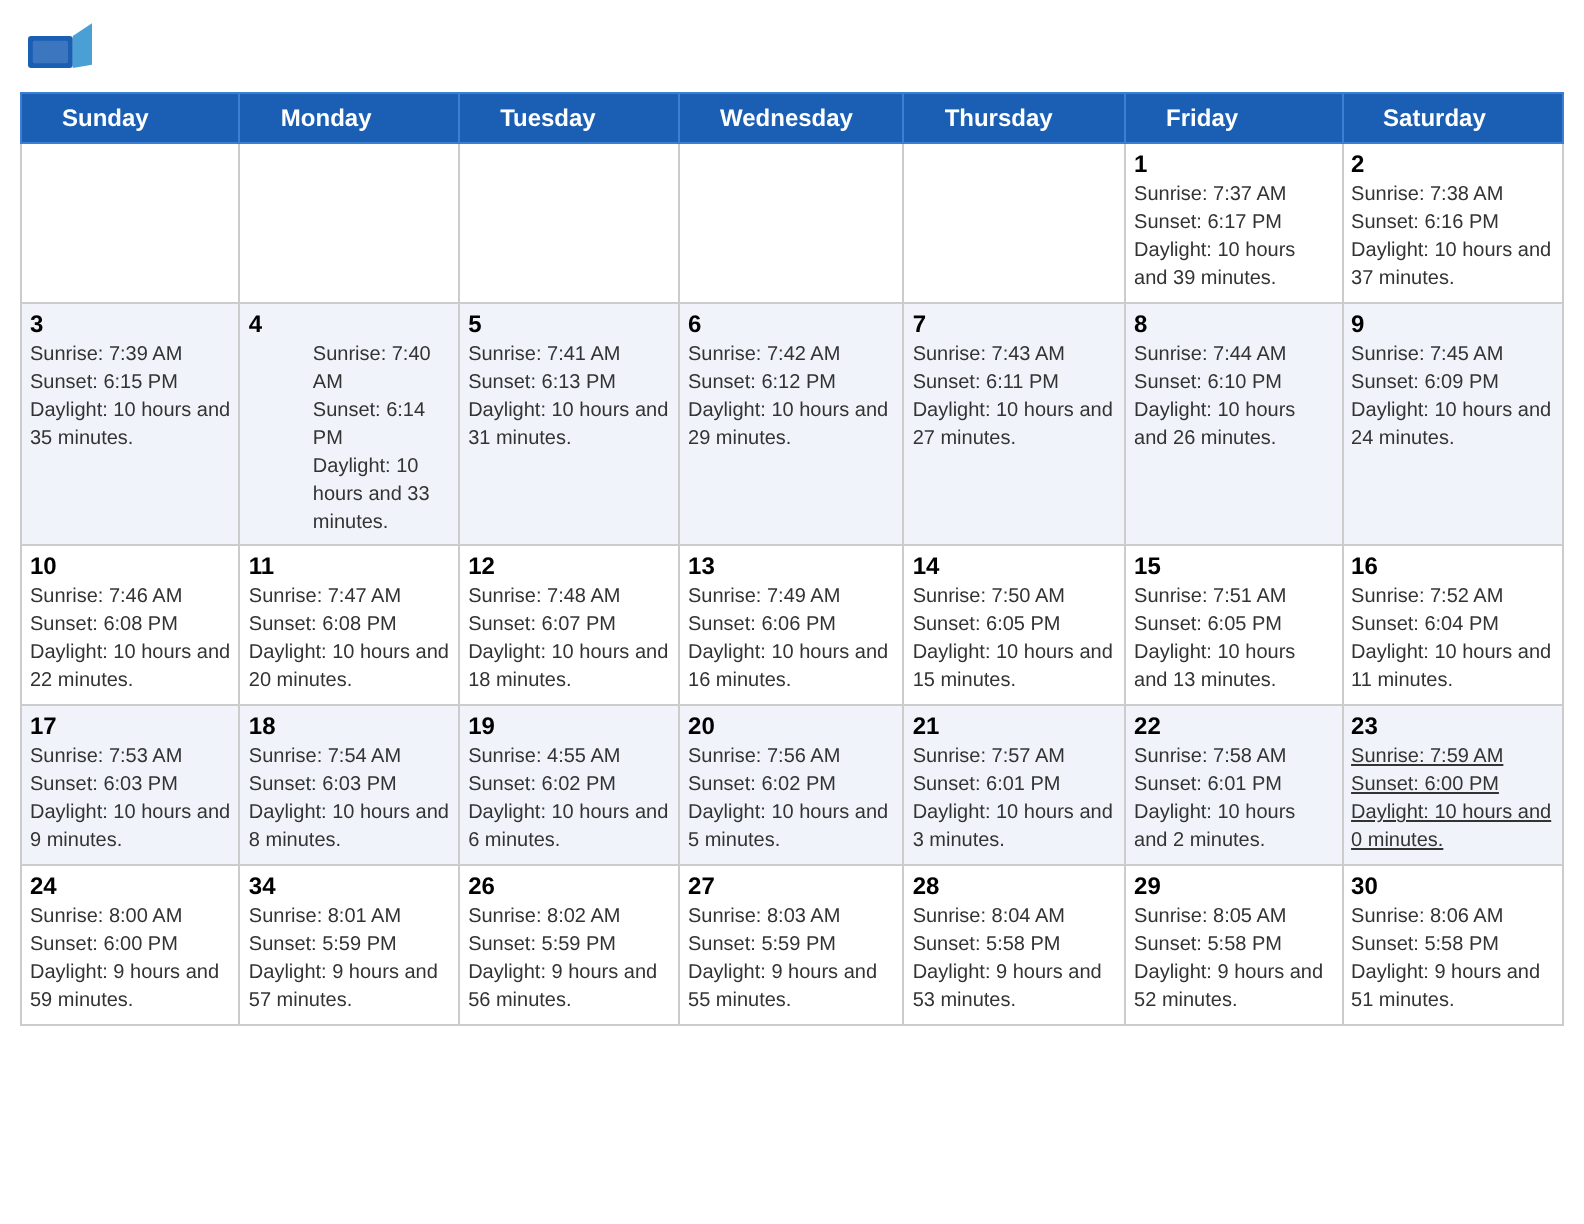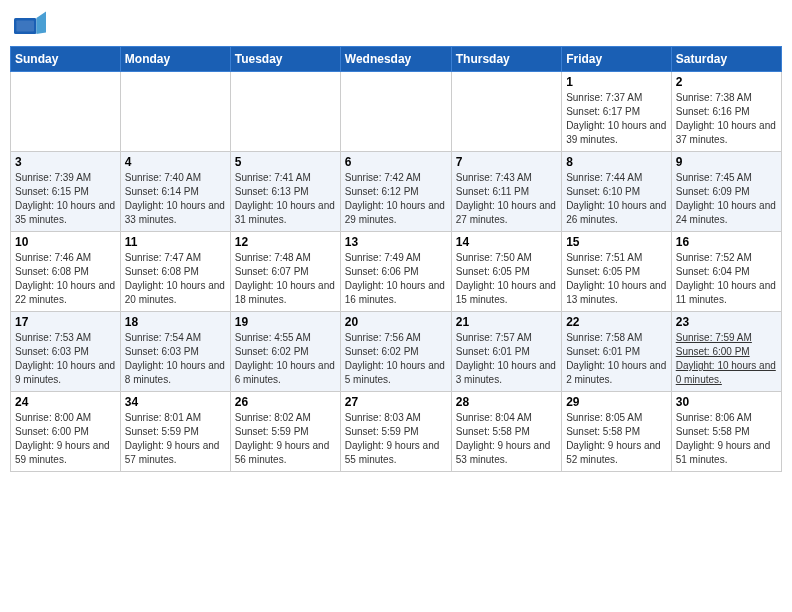--- a/index.html
+++ b/index.html
@@ -47,21 +47,21 @@
     }
     table {
       width: 100%;
       border-collapse: collapse;
       font-size: 10.5px;
     }
     thead tr th {
       background-color: #1a5fb4;
       color: #fff;
       text-align: left;
-      padding: 5px 4px;
+      padding: 5px 20px;
       font-size: 12px;
       border: 1px solid #3a7fd4;
     }
     tbody tr td {
       border: 1px solid #ccc;
       vertical-align: top;
       padding: 3px 4px;
       width: 113px;
       min-height: 70px;
       height: 80px;
@@ -141,21 +141,21 @@
       </tr>
       <tr>
         <td>
           <div class="day-num">3</div>
           <div class="day-info" style="white-space: pre-line;">Sunrise: 7:39 AM
 Sunset: 6:15 PM
 Daylight: 10 hours and 35 minutes.</div>
         </td>
         <td>
           <div class="day-num">4</div>
-          <div class="day-info" style="white-space: pre-line;">Sunrise: 7:40 AM
+          <div class="day-info" style="white-space: pre-line; margin-left: 32px;">Sunrise: 7:40 AM
 Sunset: 6:14 PM
 Daylight: 10 hours and 33 minutes.</div>
         </td>
         <td>
           <div class="day-num">5</div>
           <div class="day-info" style="white-space: pre-line;">Sunrise: 7:41 AM
 Sunset: 6:13 PM
 Daylight: 10 hours and 31 minutes.</div>
         </td>
         <td>

